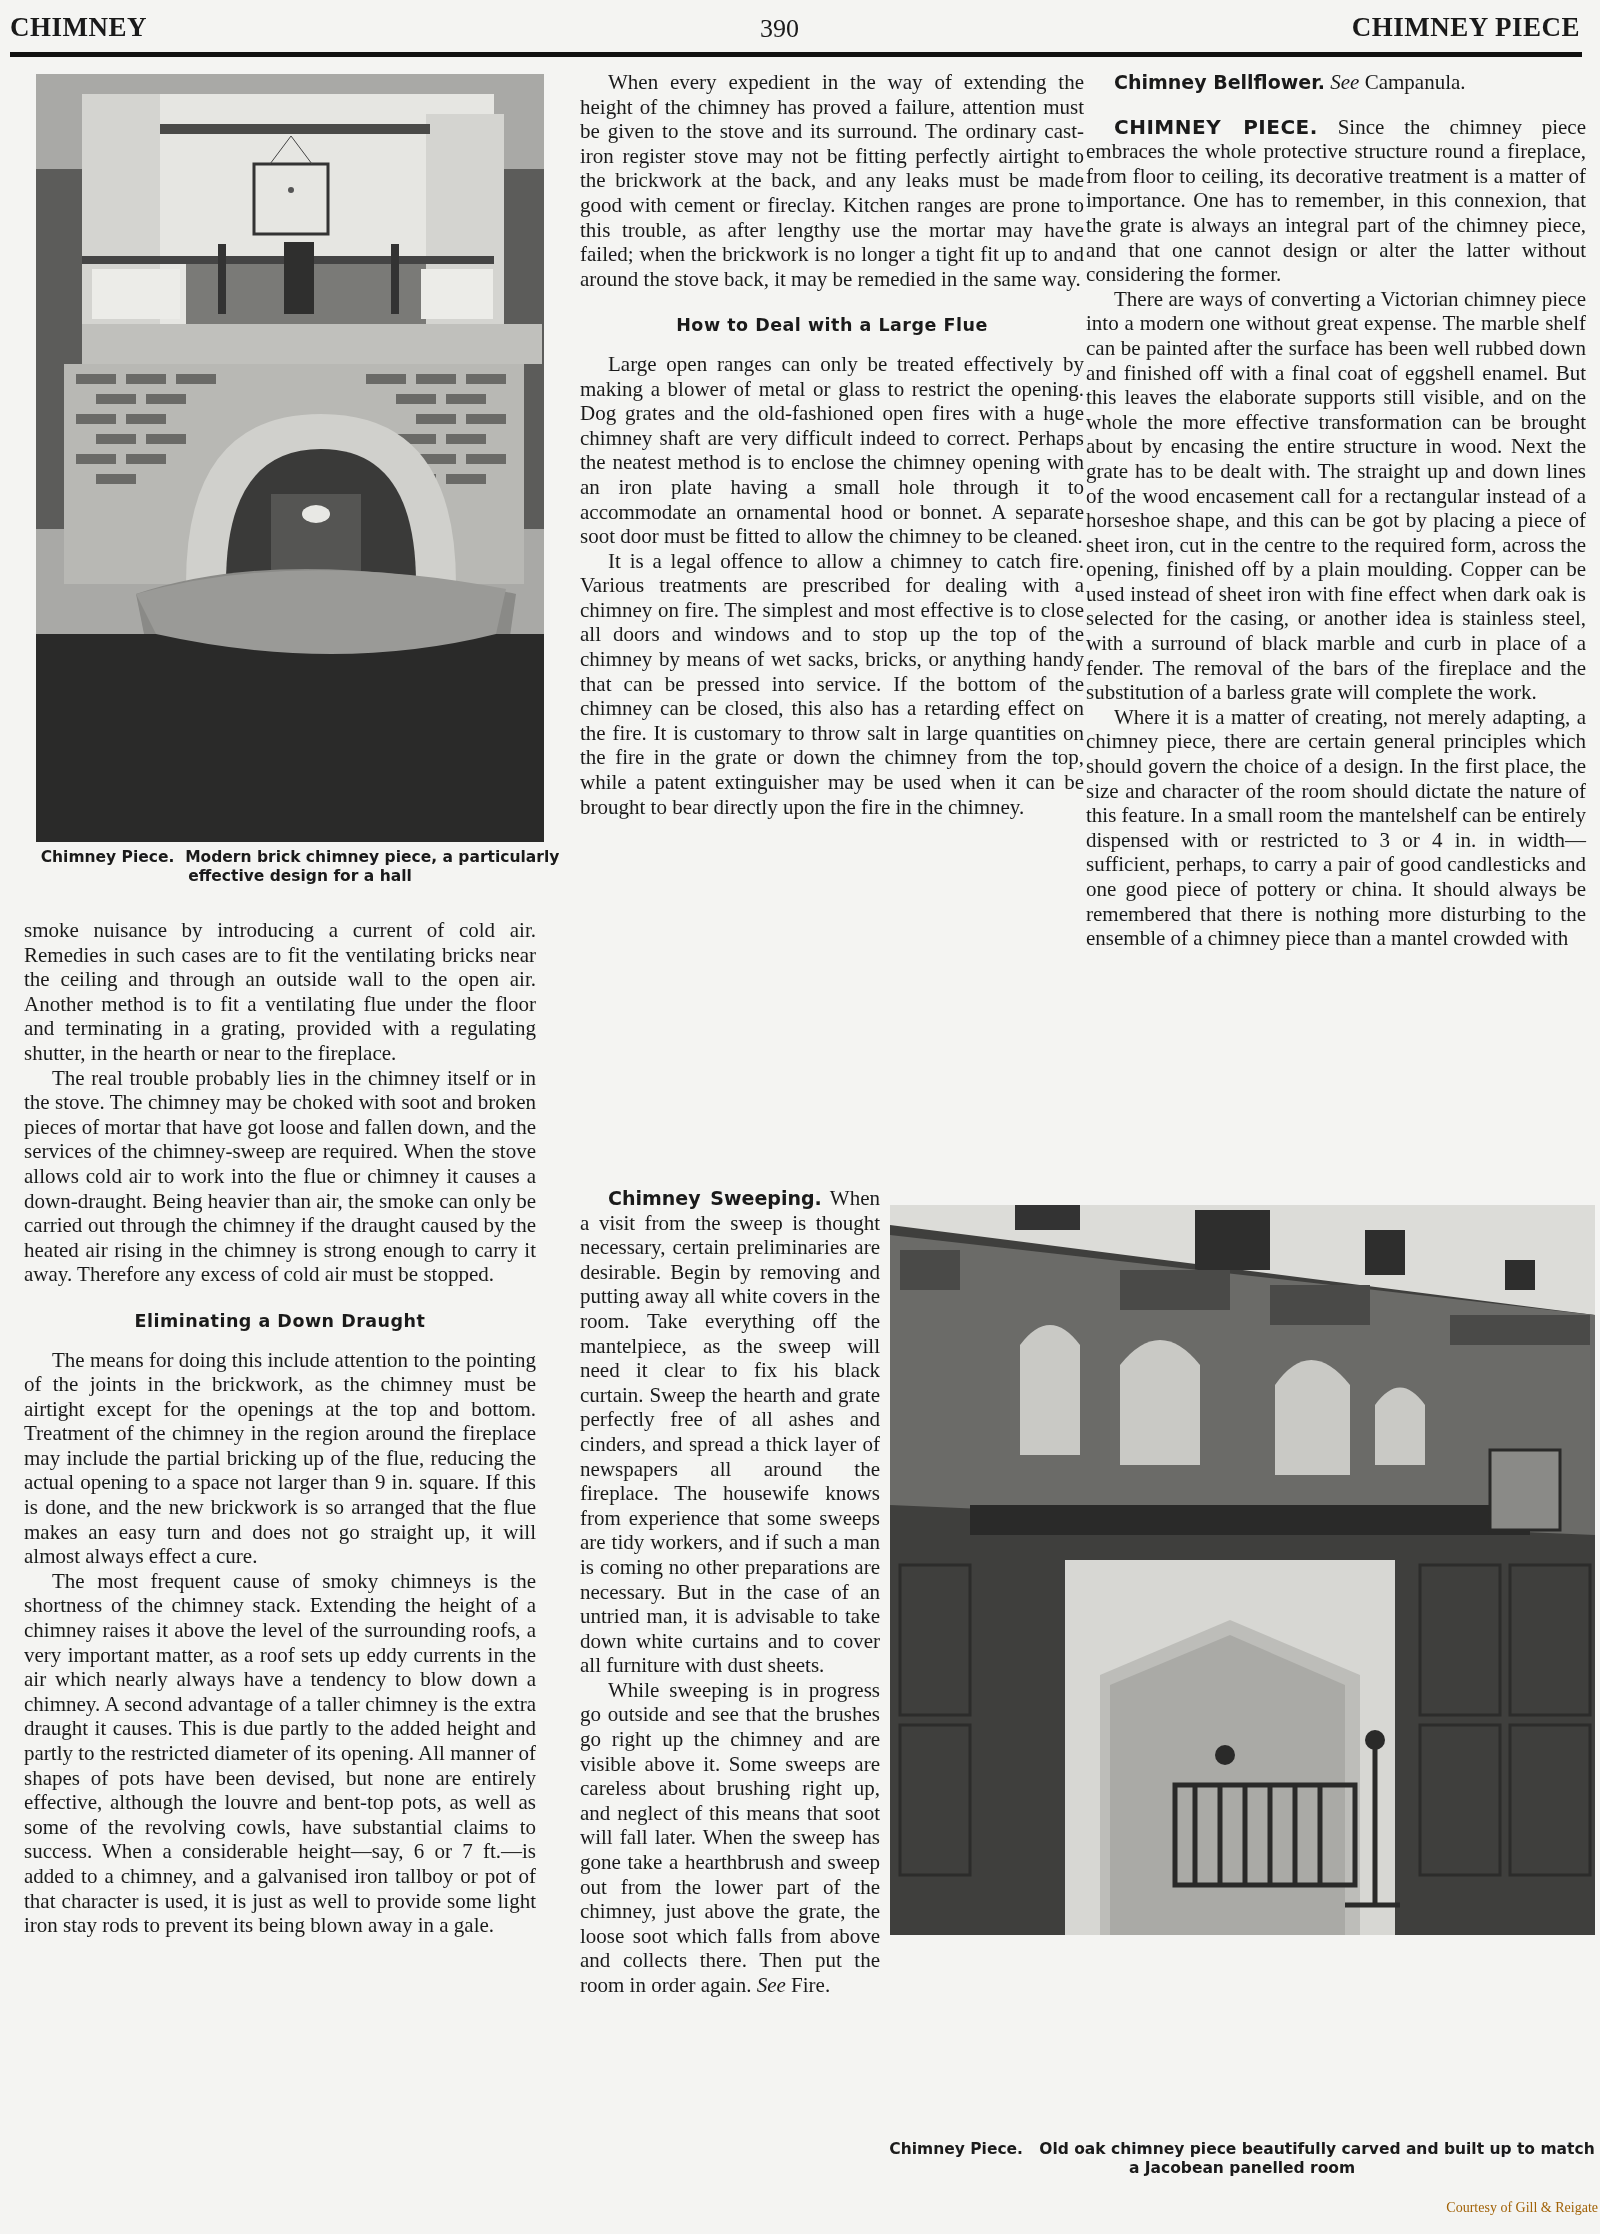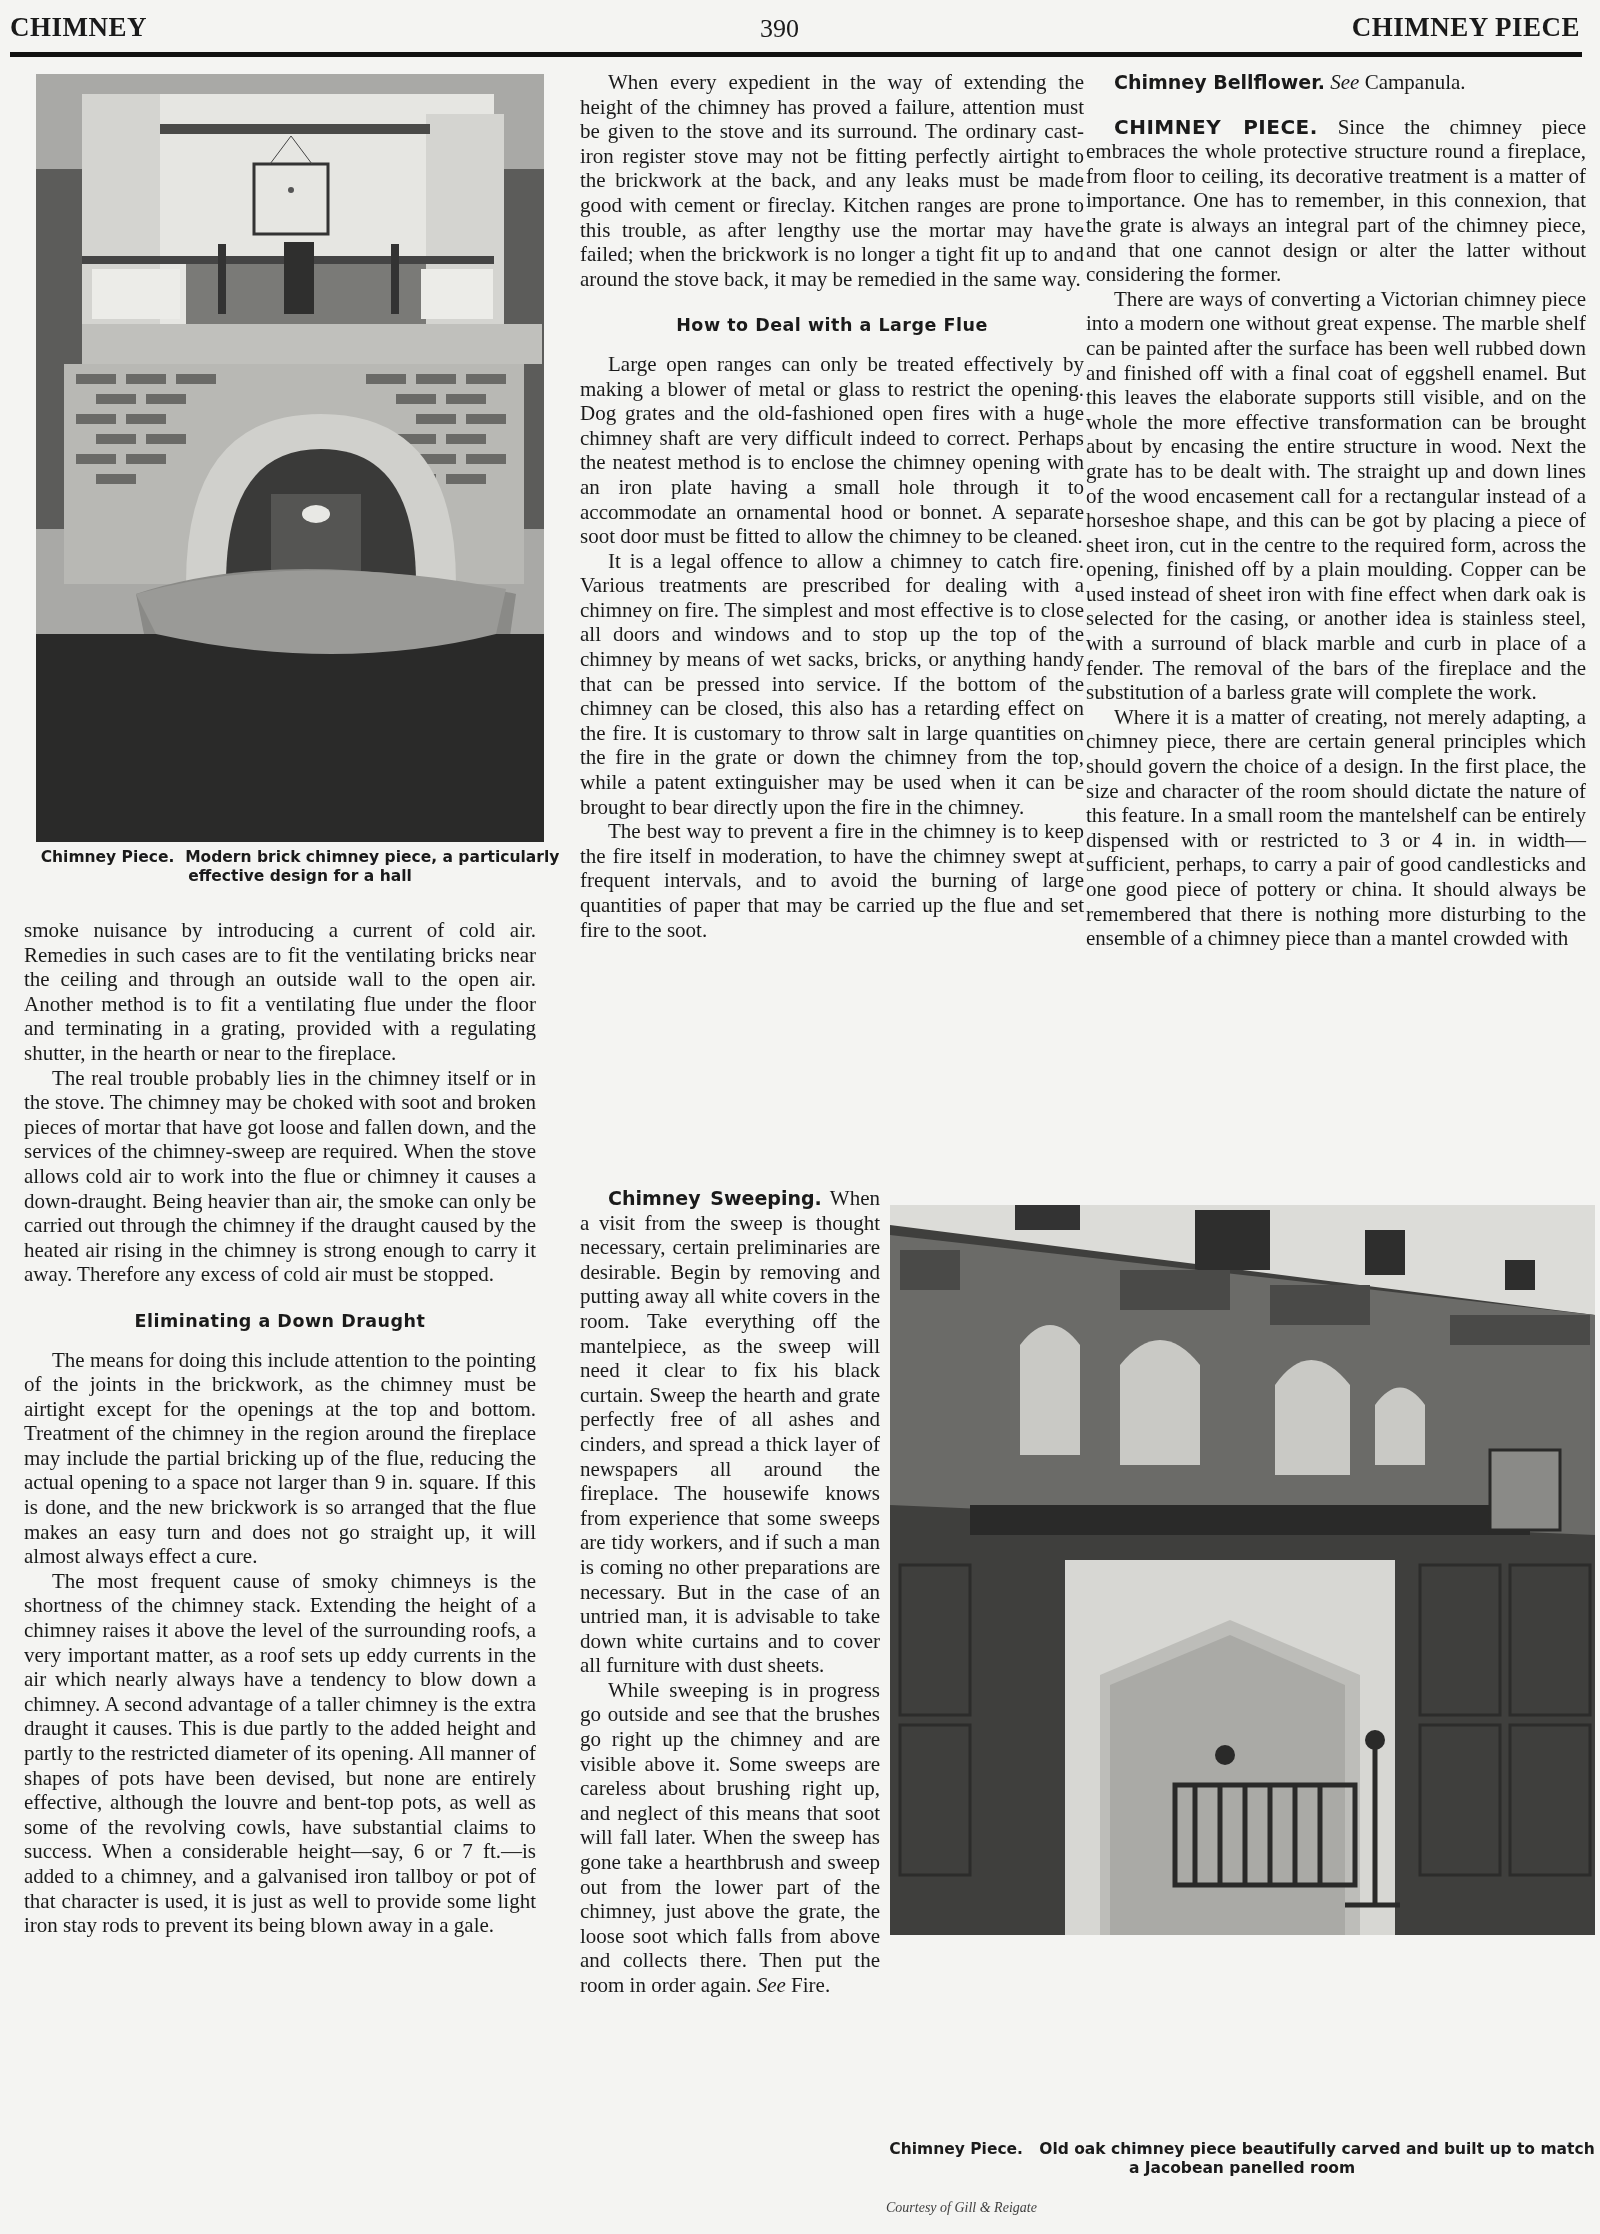--- a/index.html
+++ b/index.html
@@ -26,22 +26,22 @@
   .col2b { left: 580px; top: 1186px; width: 300px; }
 
   .photo { position: absolute; background: #8d8d8b; overflow: hidden; }
   .photo1 { left: 36px; top: 74px; width: 508px; height: 768px; }
   .photo2 { left: 890px; top: 1205px; width: 705px; height: 730px; }
 
   .caption { position: absolute; font-family: "DejaVu Sans", sans-serif; font-weight: bold; font-size: 15.5px;
              line-height: 19px; text-align: center; }
   .cap1 { left: 40px; top: 848px; width: 520px; }
   .cap2 { left: 886px; top: 2140px; width: 712px; }
-  .credit { position: absolute; left: 886px; top: 2200px; width: 712px; text-align: left;
-            font-style: italic; font-size: 14px; color: #404040; }
+  .credit { position: absolute; left: 886px; top: 2200px; width: 712px; text-align: right;
+            font-size: 14px; color: #a16207; }
 </style>
 </head>
 <body>
 
 <div class="header">
   <div class="hdr-left">CHIMNEY</div>
   <div class="hdr-center">390</div>
   <div class="hdr-right">CHIMNEY PIECE</div>
   <div class="hdr-rule"></div>
 </div>
@@ -114,21 +114,20 @@
   <h3>Eliminating a Down Draught</h3>
   <p>The means for doing this include attention to the pointing of the joints in the brickwork, as the chimney must be airtight except for the openings at the top and bottom. Treatment of the chimney in the region around the fireplace may include the partial bricking up of the flue, reducing the actual opening to a space not larger than 9 in. square. If this is done, and the new brickwork is so arranged that the flue makes an easy turn and does not go straight up, it will almost always effect a cure.</p>
   <p>The most frequent cause of smoky chimneys is the shortness of the chimney stack. Extending the height of a chimney raises it above the level of the surrounding roofs, a very important matter, as a roof sets up eddy currents in the air which nearly always have a tendency to blow down a chimney. A second advantage of a taller chimney is the extra draught it causes. This is due partly to the added height and partly to the restricted diameter of its opening. All manner of shapes of pots have been devised, but none are entirely effective, although the louvre and bent-top pots, as well as some of the revolving cowls, have substantial claims to success. When a considerable height—say, 6 or 7 ft.—is added to a chimney, and a galvanised iron tallboy or pot of that character is used, it is just as well to provide some light iron stay rods to prevent its being blown away in a gale.</p>
 </div>
 
 <div class="col col2">
   <p>When every expedient in the way of extending the height of the chimney has proved a failure, attention must be given to the stove and its surround. The ordinary cast-iron register stove may not be fitting perfectly airtight to the brickwork at the back, and any leaks must be made good with cement or fireclay. Kitchen ranges are prone to this trouble, as after lengthy use the mortar may have failed; when the brickwork is no longer a tight fit up to and around the stove back, it may be remedied in the same way.</p>
   <h3>How to Deal with a Large Flue</h3>
   <p>Large open ranges can only be treated effectively by making a blower of metal or glass to restrict the opening. Dog grates and the old-fashioned open fires with a huge chimney shaft are very difficult indeed to correct. Perhaps the neatest method is to enclose the chimney opening with an iron plate having a small hole through it to accommodate an ornamental hood or bonnet. A separate soot door must be fitted to allow the chimney to be cleaned.</p>
   <p>It is a legal offence to allow a chimney to catch fire. Various treatments are prescribed for dealing with a chimney on fire. The simplest and most effective is to close all doors and windows and to stop up the top of the chimney by means of wet sacks, bricks, or anything handy that can be pressed into service. If the bottom of the chimney can be closed, this also has a retarding effect on the fire. It is customary to throw salt in large quantities on the fire in the grate or down the chimney from the top, while a patent extinguisher may be used when it can be brought to bear directly upon the fire in the chimney.</p>
-  <p>The best way to prevent a fire in the chimney is to keep the fire itself in moderation, to have the chimney swept at frequent intervals, and to avoid the burning of large quantities of paper that may be carried up the flue and set fire to the soot.</p>
 </div>
 
 <div class="col col2b">
   <p>
     <span class="entry-title">Chimney Sweeping.</span>
     <span>When a visit from the sweep is thought necessary, certain preliminaries are desirable. Begin by removing and putting away all white covers in the room. Take everything off the mantelpiece, as the sweep will need it clear to fix his black curtain. Sweep the hearth and grate perfectly free of all ashes and cinders, and spread a thick layer of newspapers all around the fireplace. The housewife knows from experience that some sweeps are tidy workers, and if such a man is coming no other preparations are necessary. But in the case of an untried man, it is advisable to take down white curtains and to cover all furniture with dust sheets.</span>
   </p>
   <p>
     <span>While sweeping is in progress go outside and see that the brushes go right up the chimney and are visible above it. Some sweeps are careless about brushing right up, and neglect of this means that soot will fall later. When the sweep has gone take a hearthbrush and sweep out from the lower part of the chimney, just above the grate, the loose soot which falls from above and collects there. Then put the room in order again.</span>
     <span class="see">See</span>

